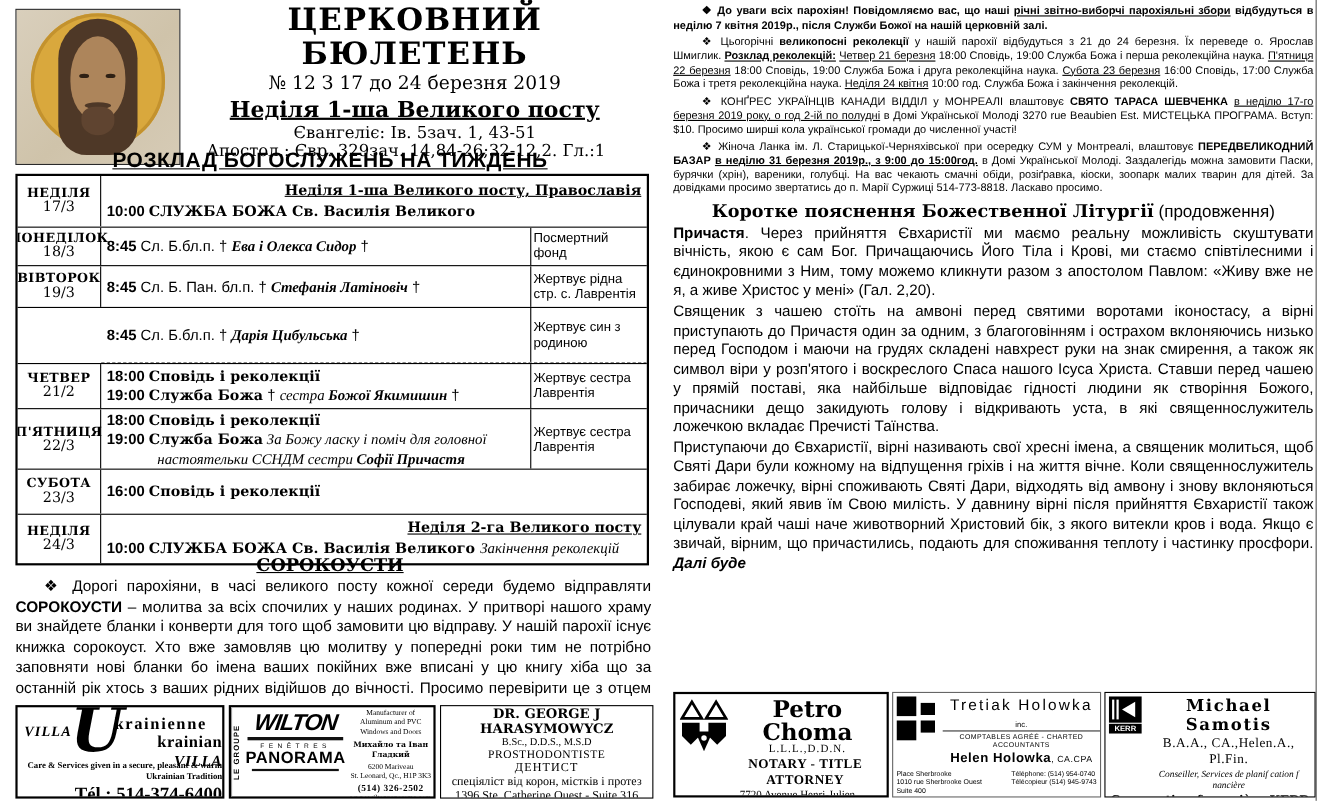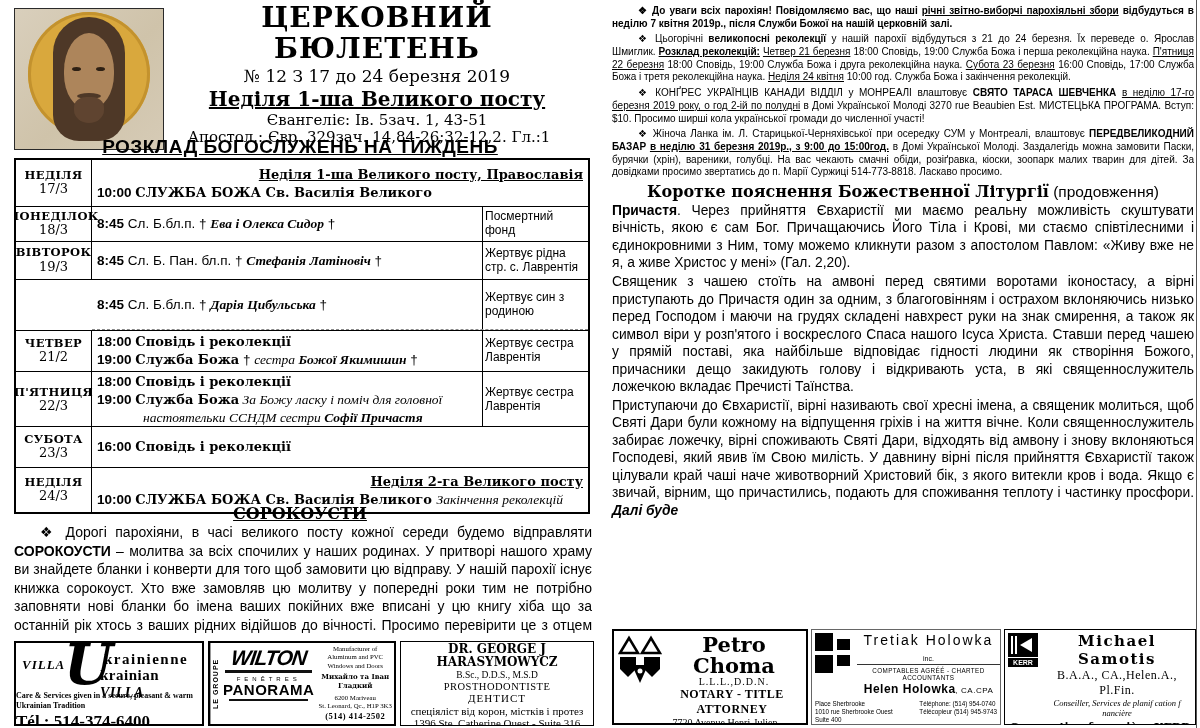--- a/index.html
+++ b/index.html
@@ -73,21 +73,21 @@
   #lit-title{text-align:center;font-size:15.5px;margin:2px 0 1px 0}
   #lit-title .chb{font-size:16px}
   .lpara{font-size:13.8px;line-height:1.27;text-align:justify;margin-bottom:1px}
 
   
   .ad{box-sizing:border-box;overflow:hidden;position:relative;background:#fff}
   #ads-left{position:absolute;left:14px;top:641px;display:flex;gap:4px}
   #ads-right{position:absolute;left:612px;top:629px;display:flex;gap:3px}
 
   
-  #ad-villa{width:190px;height:85px;border:2px solid #000;font-family:"Liberation Serif",serif;text-align:left}
+  #ad-villa{width:190px;height:85px;border:2px solid #000;font-family:"Liberation Serif",serif;text-align:right}
   .v-row{position:relative;height:46px}
   .v-villa{position:absolute;left:6px;top:14px;font-style:italic;font-weight:bold;font-size:13px;letter-spacing:1px}
   .v-u{position:absolute;left:48px;top:-12px;font-family:"DejaVu Serif",serif;font-style:italic;font-size:56px;font-weight:bold}
   .v-l1{position:absolute;left:88px;top:8px;font-weight:bold;font-size:15px;letter-spacing:1.5px}
   .v-l2{position:absolute;left:84px;top:24px;font-weight:bold;font-size:15px;letter-spacing:.5px}
   .v-l2 .i{font-size:14px}
   .v-tag{font-weight:bold;font-size:8px;line-height:1.25;margin-top:2px}
   .v-phone{font-weight:bold;font-size:17px;margin-top:1px}
 
   
@@ -300,21 +300,21 @@
       <div class="w-brand2">PANORAMA</div>
       <div class="w-mline2"></div>
     </div>
     <div class="w-right">
       <div>Manufacturer of</div>
       <div>Aluminum and PVC</div>
       <div>Windows and Doors</div>
       <div class="names">Михайло та Іван Гладкий</div>
       <div>6200 Mariveau</div>
       <div>St. Leonard, Qc., H1P 3K3</div>
-      <div class="tel">(514) 414-2502</div>
+      <div class="tel">(514) 326-2502</div>
       <div>www.wiltonpanorama.com</div>
     </div>
   </div>
 
   <div class="ad" id="ad-dentist">
     <div class="d-name">DR. GEORGE J HARASYMOWYCZ</div>
     <div class="d-creds">B.Sc., D.D.S., M.S.D</div>
     <div class="d-l1">PROSTHODONTISTE</div>
     <div class="d-l2">ДЕНТИСТ</div>
     <div class="d-l3">спеціяліст від корон, містків і протез</div>

